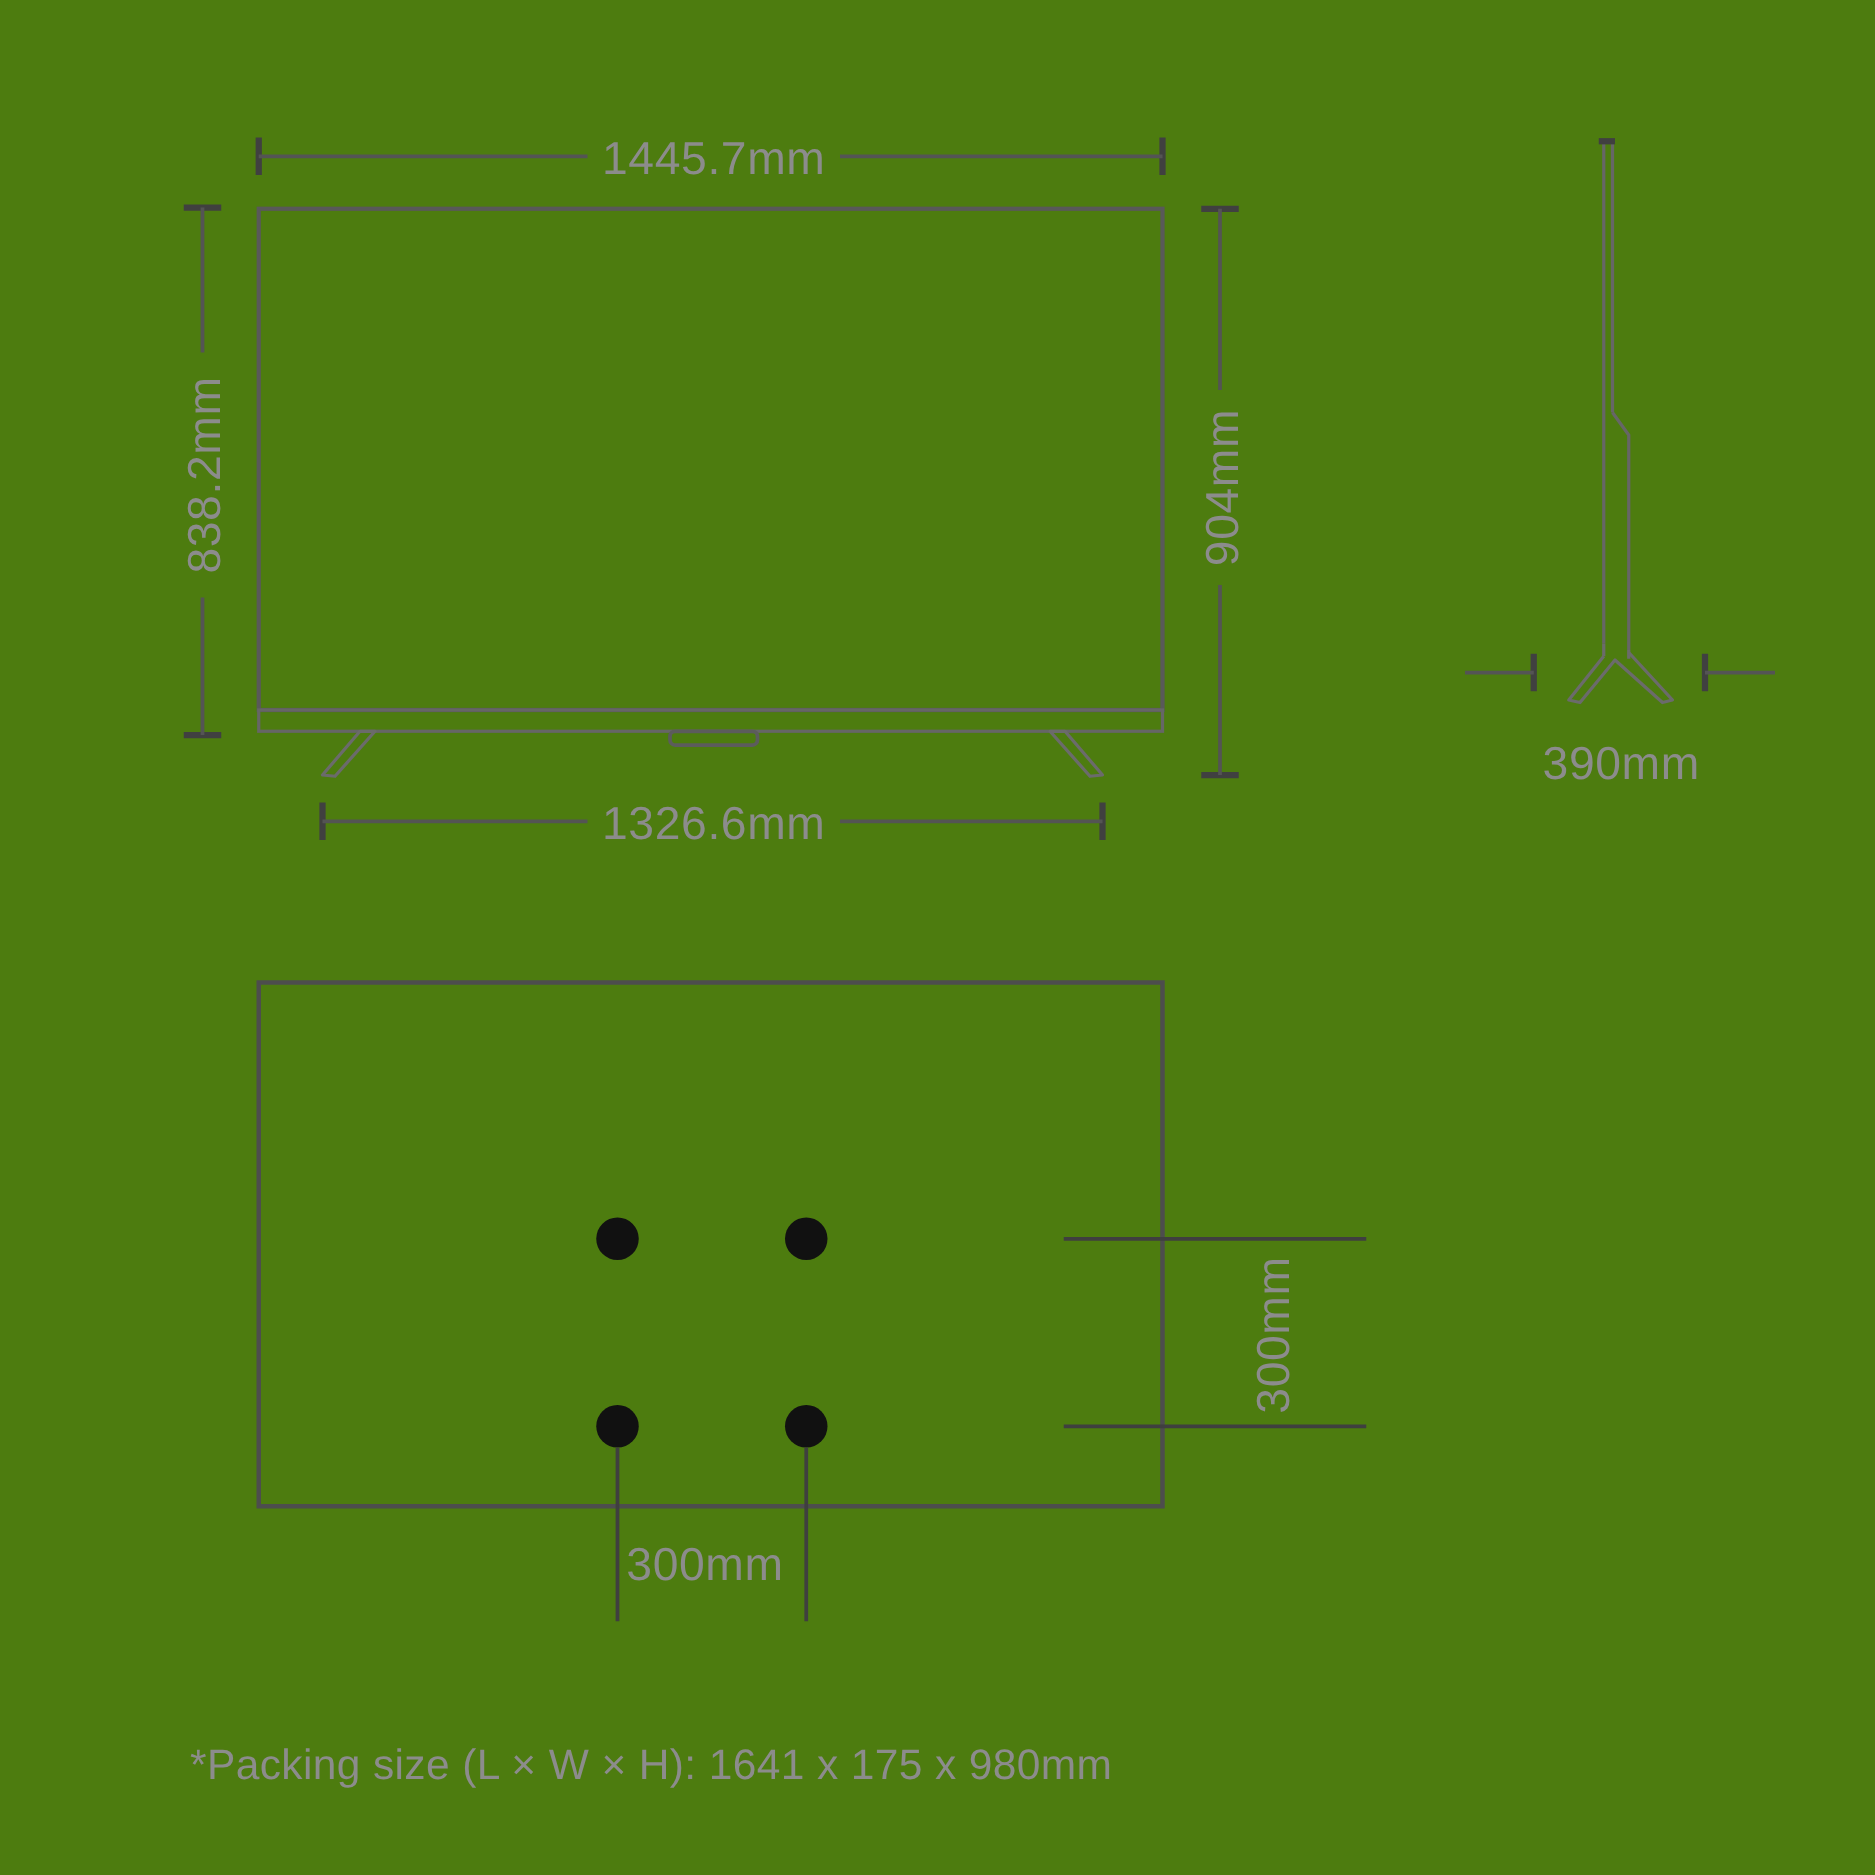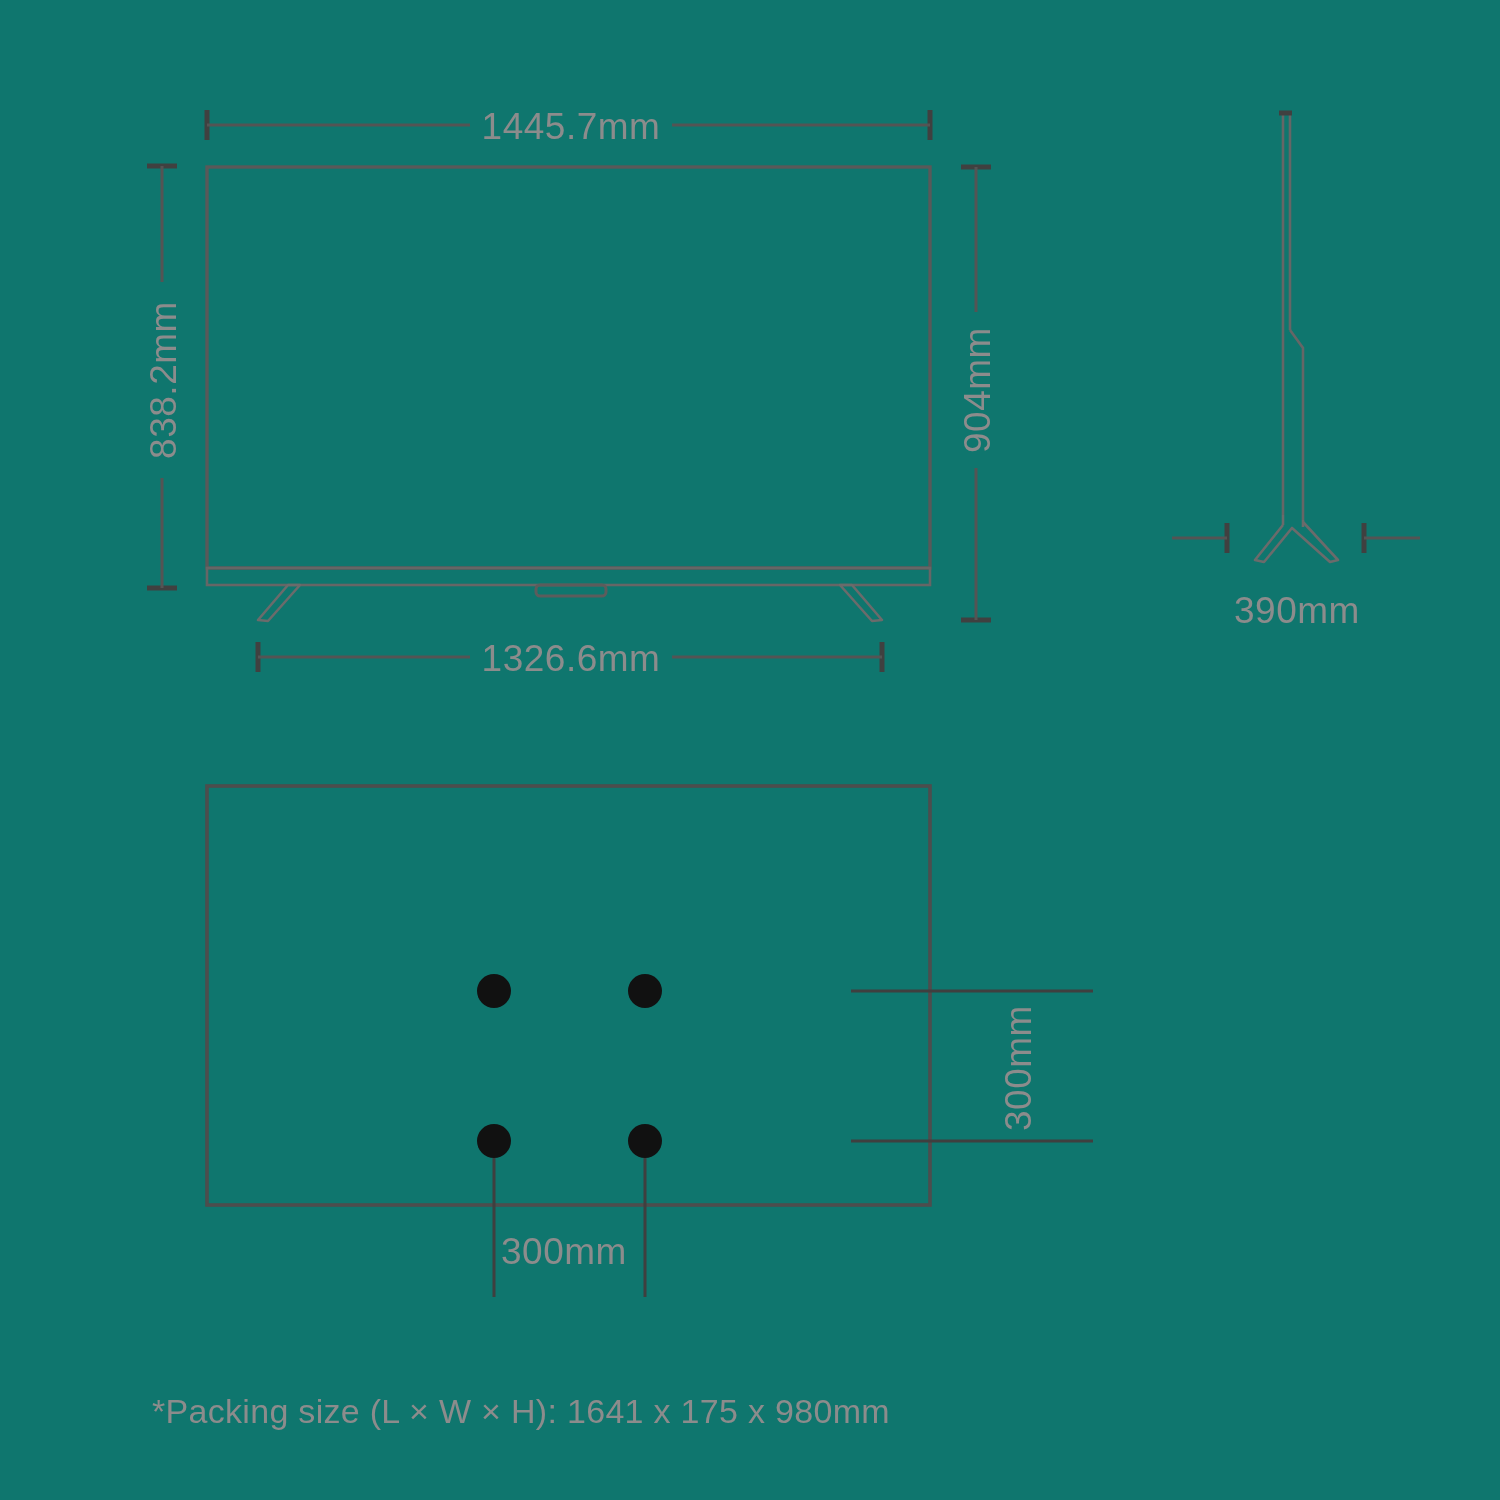--- a/index.html
+++ b/index.html
@@ -10,21 +10,21 @@
   body {
     width: 1500px;
     height: 1500px;
     font-family: "Liberation Sans", sans-serif;
     overflow: hidden;
   }
   #stage {
     position: relative;
     width: 1500px;
     height: 1500px;
-    background: #0f766e;
+    background: #4d7c0f;
   }
   svg.drawing {
     position: absolute;
     left: 0;
     top: 0;
     width: 1500px;
     height: 1500px;
     display: block;
   }
   .dim-text {

